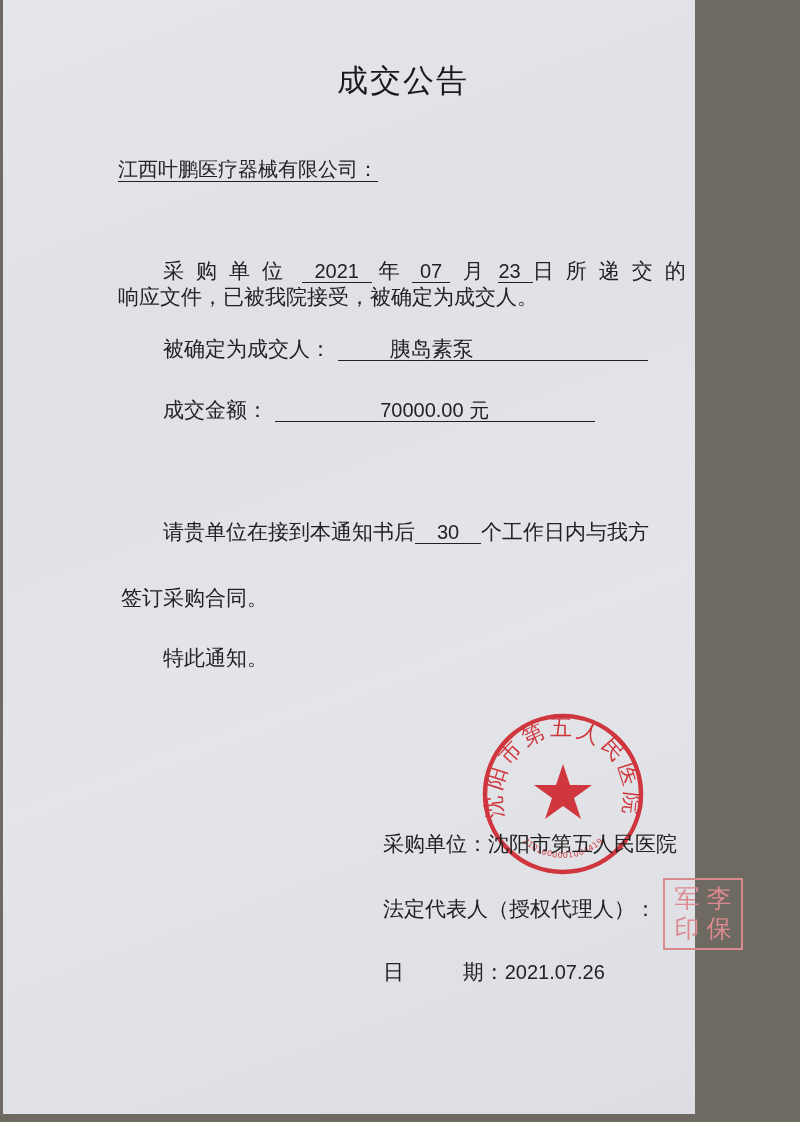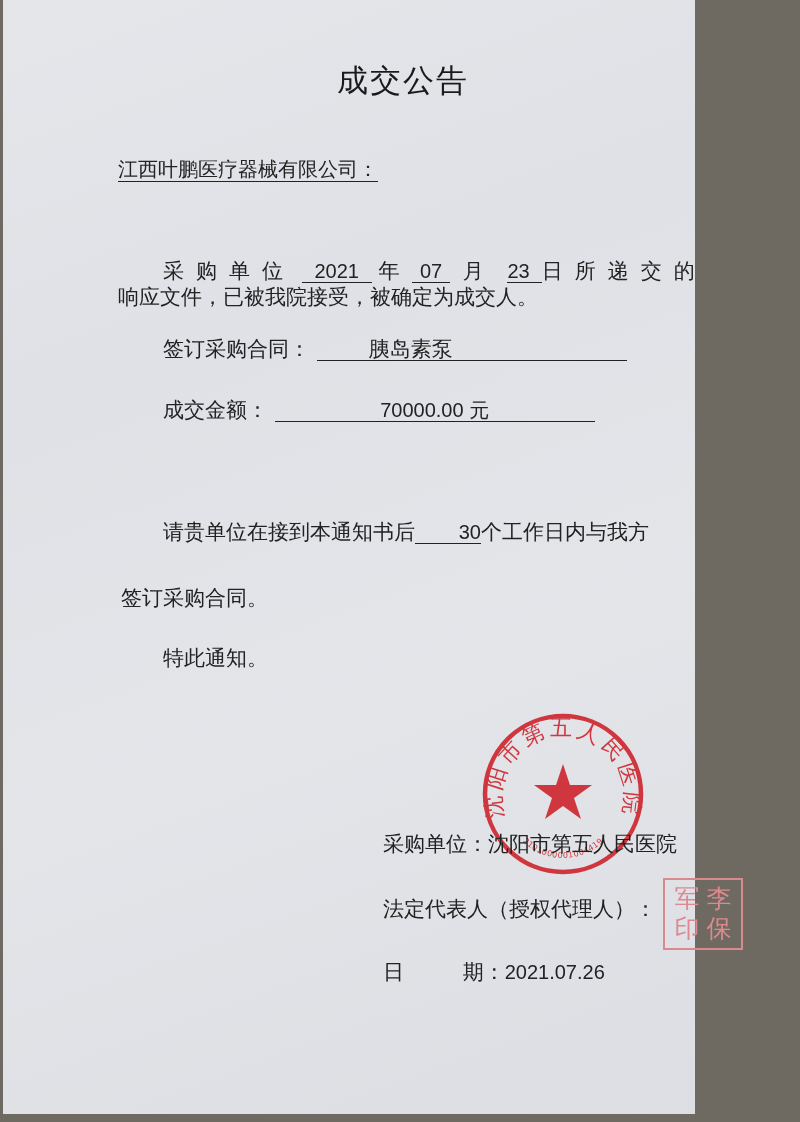--- a/index.html
+++ b/index.html
@@ -50,37 +50,37 @@
   <div class="title">成交公告</div>
 
   <div class="line u" style="left:115px; top:156px; font-size:20px;">江西叶鹏医疗器械有限公司：</div>
 
   <div class="line" style="left:160px; top:238px;">
     <span class="spaced">采购单位</span>
     <span class="blank" style="width:70px;margin-top:22px;">2021</span>
     <span>年</span>
     <span class="blank" style="width:38px; margin-left:6px;">07</span>
     <span style="margin-left:6px;">月</span>
-    <span class="num" style="margin-left:17px; border-bottom:1.5px solid #222; padding-right:12px;">23</span><span class="spaced">日所递交的</span>
+    <span class="num" style="margin-left:8px; border-bottom:1.5px solid #222; padding-right:12px;">23</span><span class="spaced">日所递交的</span>
   </div>
 
   <div class="line" style="left:115px; top:283px;">响应文件，已被我院接受，被确定为成交人。</div>
 
   <div class="line" style="left:160px; top:335px;">
-    <span>签订采购合同：</span>
+    <span>被确定为成交人：</span>
     <span class="blank" style="width:310px; text-align:left; padding-left:52px; box-sizing:border-box; font-family:'DejaVu Sans',sans-serif; font-size:21px;">胰岛素泵</span>
   </div>
 
   <div class="line" style="left:160px; top:396px;">
     <span>成交金额：</span>
     <span class="blank" style="width:320px;">70000.00 元</span>
   </div>
 
   <div class="line" style="left:160px; top:518px;">
-    <span>请贵单位在接到本通知书后</span><span class="blank" style="width:66px;text-align:right;">30</span><span>个工作日内与我方</span>
+    <span>请贵单位在接到本通知书后</span><span class="blank" style="width:66px;">30</span><span>个工作日内与我方</span>
   </div>
 
   <div class="line" style="left:118px; top:584px;">签订采购合同。</div>
 
   <div class="line" style="left:160px; top:644px;">特此通知。</div>
 
   <div class="seal">
     <svg viewBox="0 0 164 164">
       <defs>
         <path id="arcTop" d="M 26 112 A 62 62 0 1 1 138 112" fill="none"></path>

